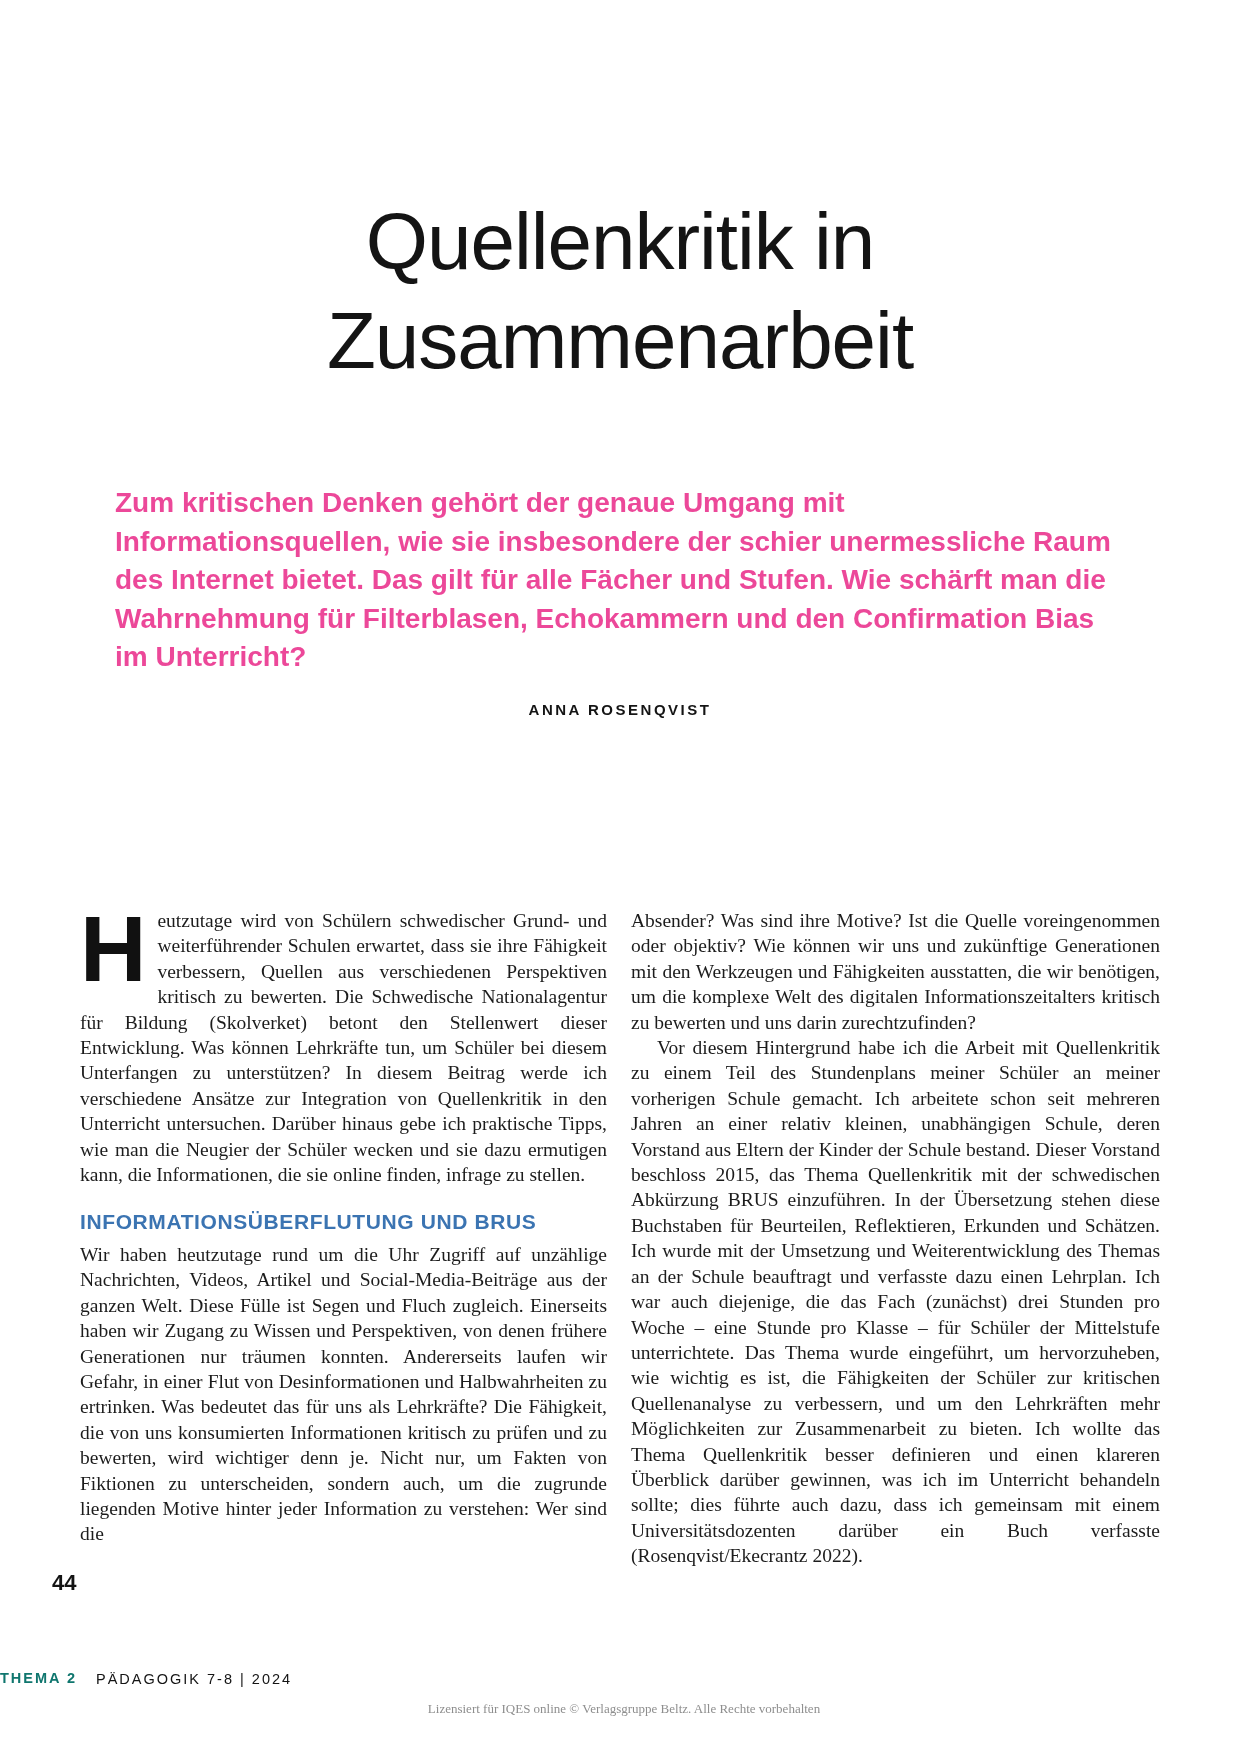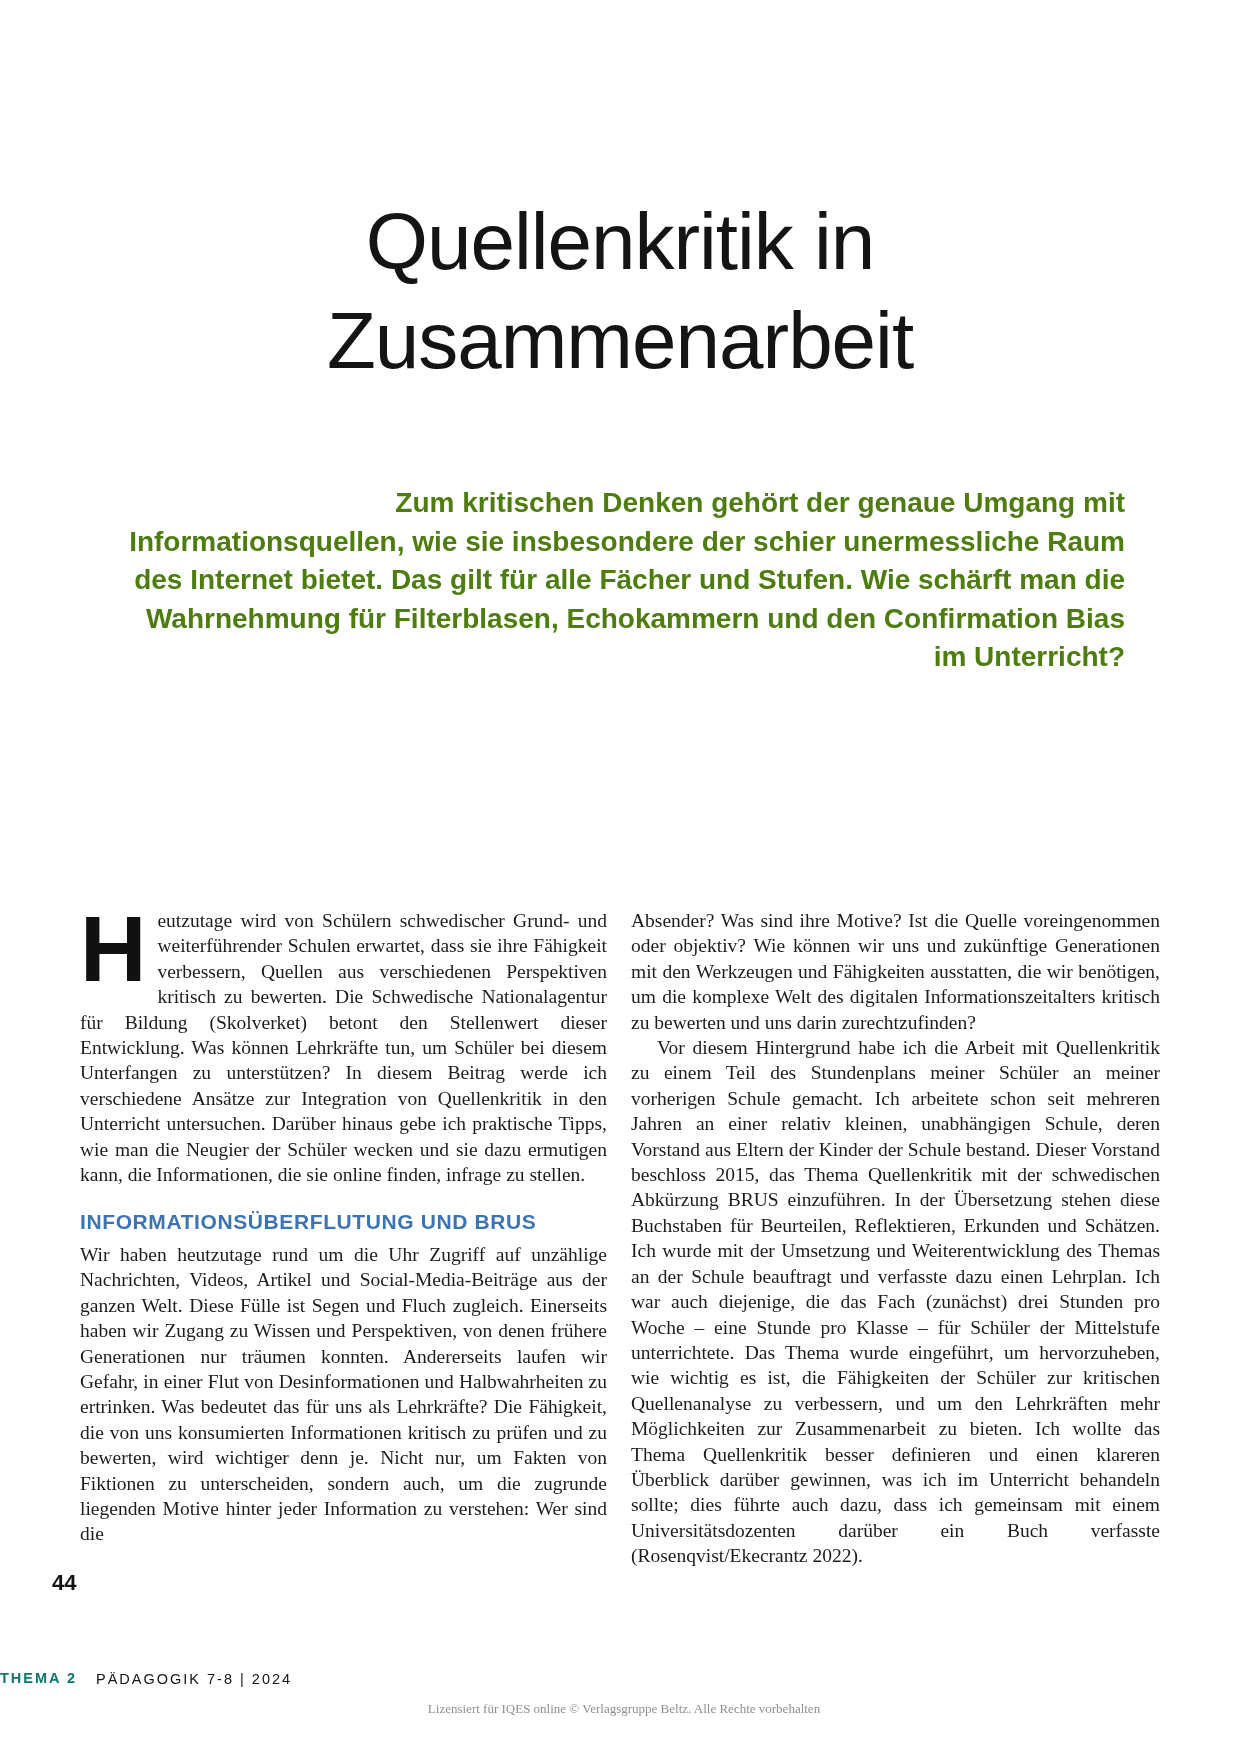--- a/index.html
+++ b/index.html
@@ -24,26 +24,26 @@
     line-height: 99px;
     letter-spacing: -1px;
     color: #141414;
   }
 
   .lead {
     position: absolute;
     top: 484px;
     left: 115px;
     width: 1010px;
-    text-align: right;
+    text-align: left;
     font-family: "Liberation Sans", sans-serif;
     font-weight: 700;
     font-size: 28px;
     line-height: 38.5px;
-    color: #4d7c0f;
+    color: #ec4899;
   }
 
   .author {
     position: absolute;
     top: 701px;
     left: 0;
     width: 100%;
     text-align: center;
     font-family: "Liberation Sans", sans-serif;
     font-weight: 700;
@@ -140,20 +140,21 @@
 
 <div class="page">
 
   <h1 class="title">
     <span style="display:block">Quellenkritik in</span>
     <span style="display:block">Zusammenarbeit</span>
   </h1>
 
   <div class="lead">Zum kritischen Denken gehört der genaue Umgang mit Informationsquellen, wie sie insbesondere der schier unermessliche Raum des Internet bietet. Das gilt für alle Fächer und Stufen. Wie schärft man die Wahrnehmung für Filterblasen, Echokammern und den Confirmation Bias im Unterricht?</div>
 
+  <div class="author">ANNA ROSENQVIST</div>
 
   <div class="col col-left">
     <p>
       <span class="dropcap">H</span><span>eutzutage wird von Schülern schwedischer Grund- und weiterführender Schulen erwartet, dass sie ihre Fähigkeit verbessern, Quellen aus verschiedenen Perspektiven kritisch zu bewerten. Die Schwedische Nationalagentur für Bildung (Skolverket) betont den Stellenwert dieser Entwicklung. Was können Lehrkräfte tun, um Schüler bei diesem Unterfangen zu unterstützen? In diesem Beitrag werde ich verschiedene Ansätze zur Integration von Quellenkritik in den Unterricht untersuchen. Darüber hinaus gebe ich praktische Tipps, wie man die Neugier der Schüler wecken und sie dazu ermutigen kann, die Informationen, die sie online finden, infrage zu stellen.</span>
     </p>
     <h2 class="section-heading">
       <span>INFORMATIONSÜBERFLUTUNG UND BRUS</span>
     </h2>
     <p>Wir haben heutzutage rund um die Uhr Zugriff auf unzählige Nachrichten, Videos, Artikel und Social-Media-Beiträge aus der ganzen Welt. Diese Fülle ist Segen und Fluch zugleich. Einerseits haben wir Zugang zu Wissen und Perspektiven, von denen frühere Generationen nur träumen konnten. Andererseits laufen wir Gefahr, in einer Flut von Desinformationen und Halbwahrheiten zu ertrinken. Was bedeutet das für uns als Lehrkräfte? Die Fähigkeit, die von uns konsumierten Informationen kritisch zu prüfen und zu bewerten, wird wichtiger denn je. Nicht nur, um Fakten von Fiktionen zu unterscheiden, sondern auch, um die zugrunde liegenden Motive hinter jeder Information zu verstehen: Wer sind die</p>
   </div>

